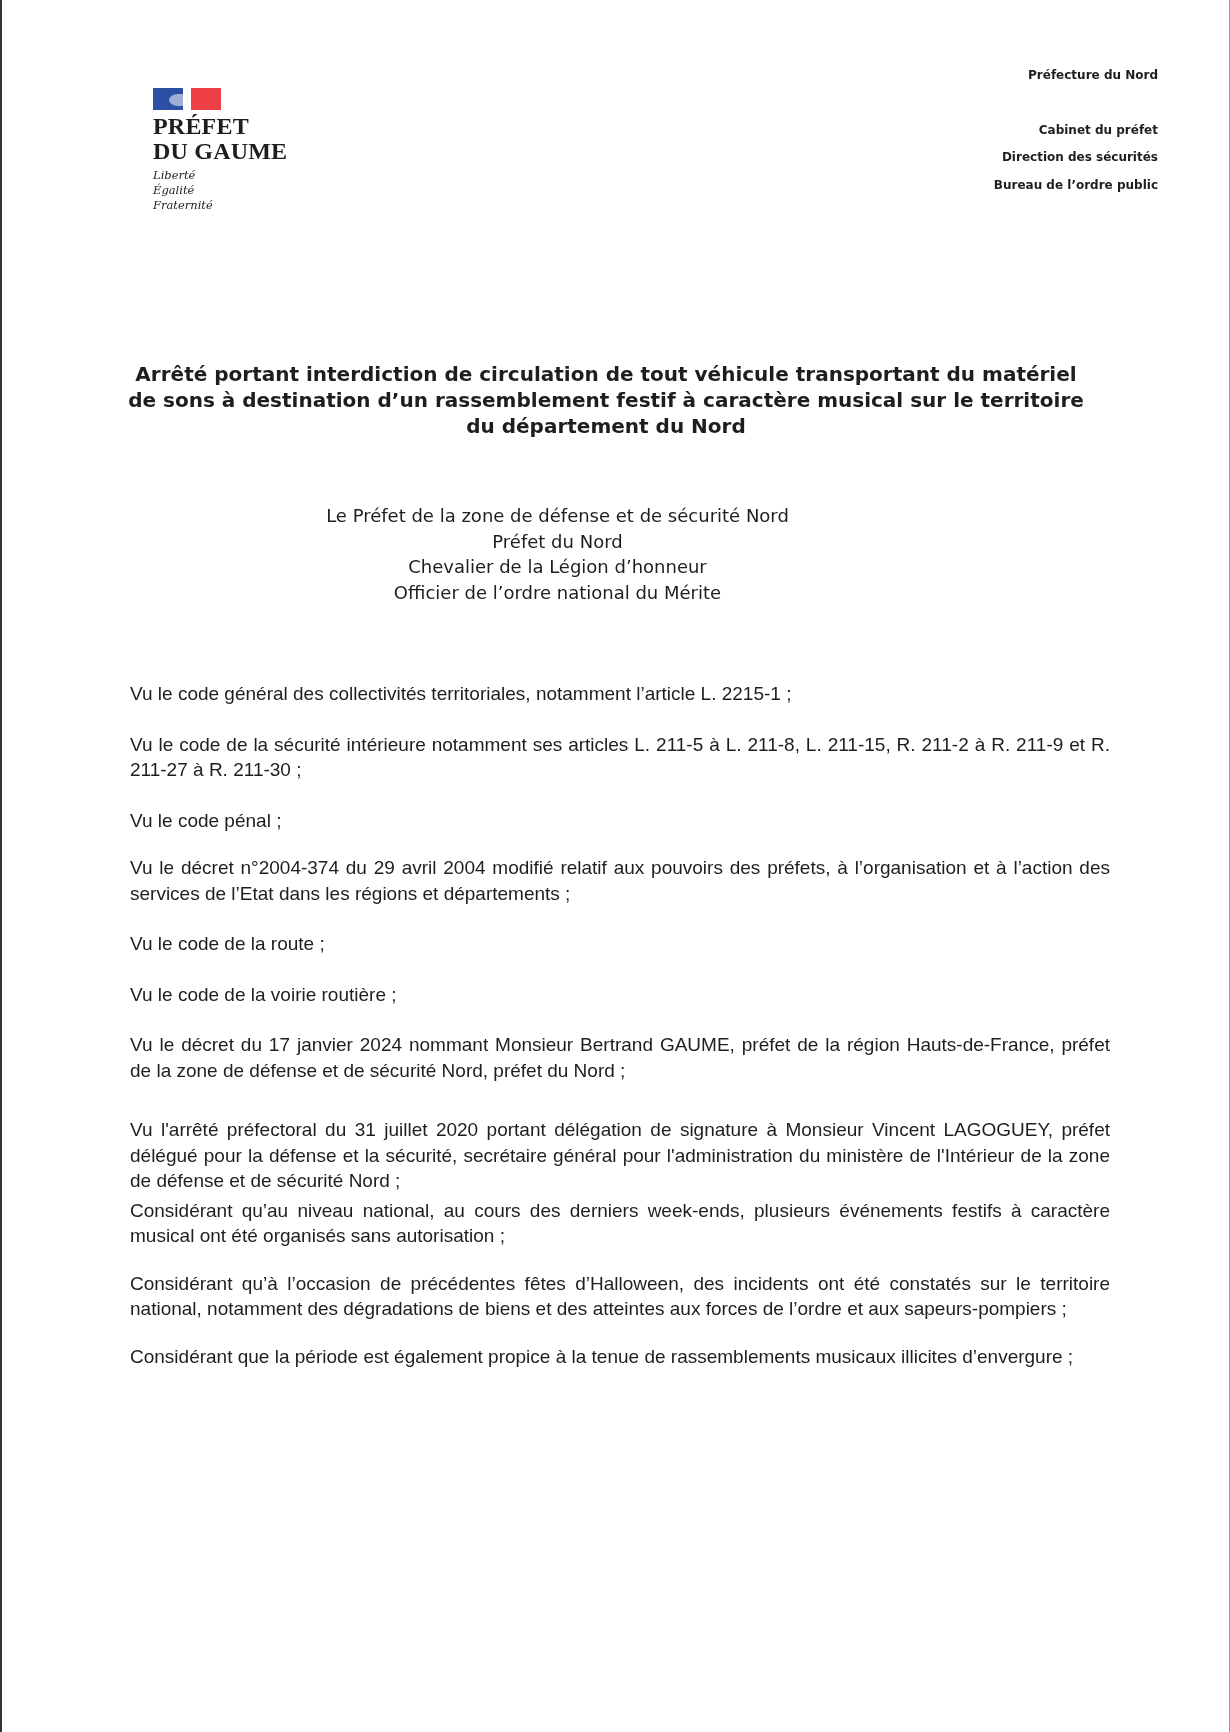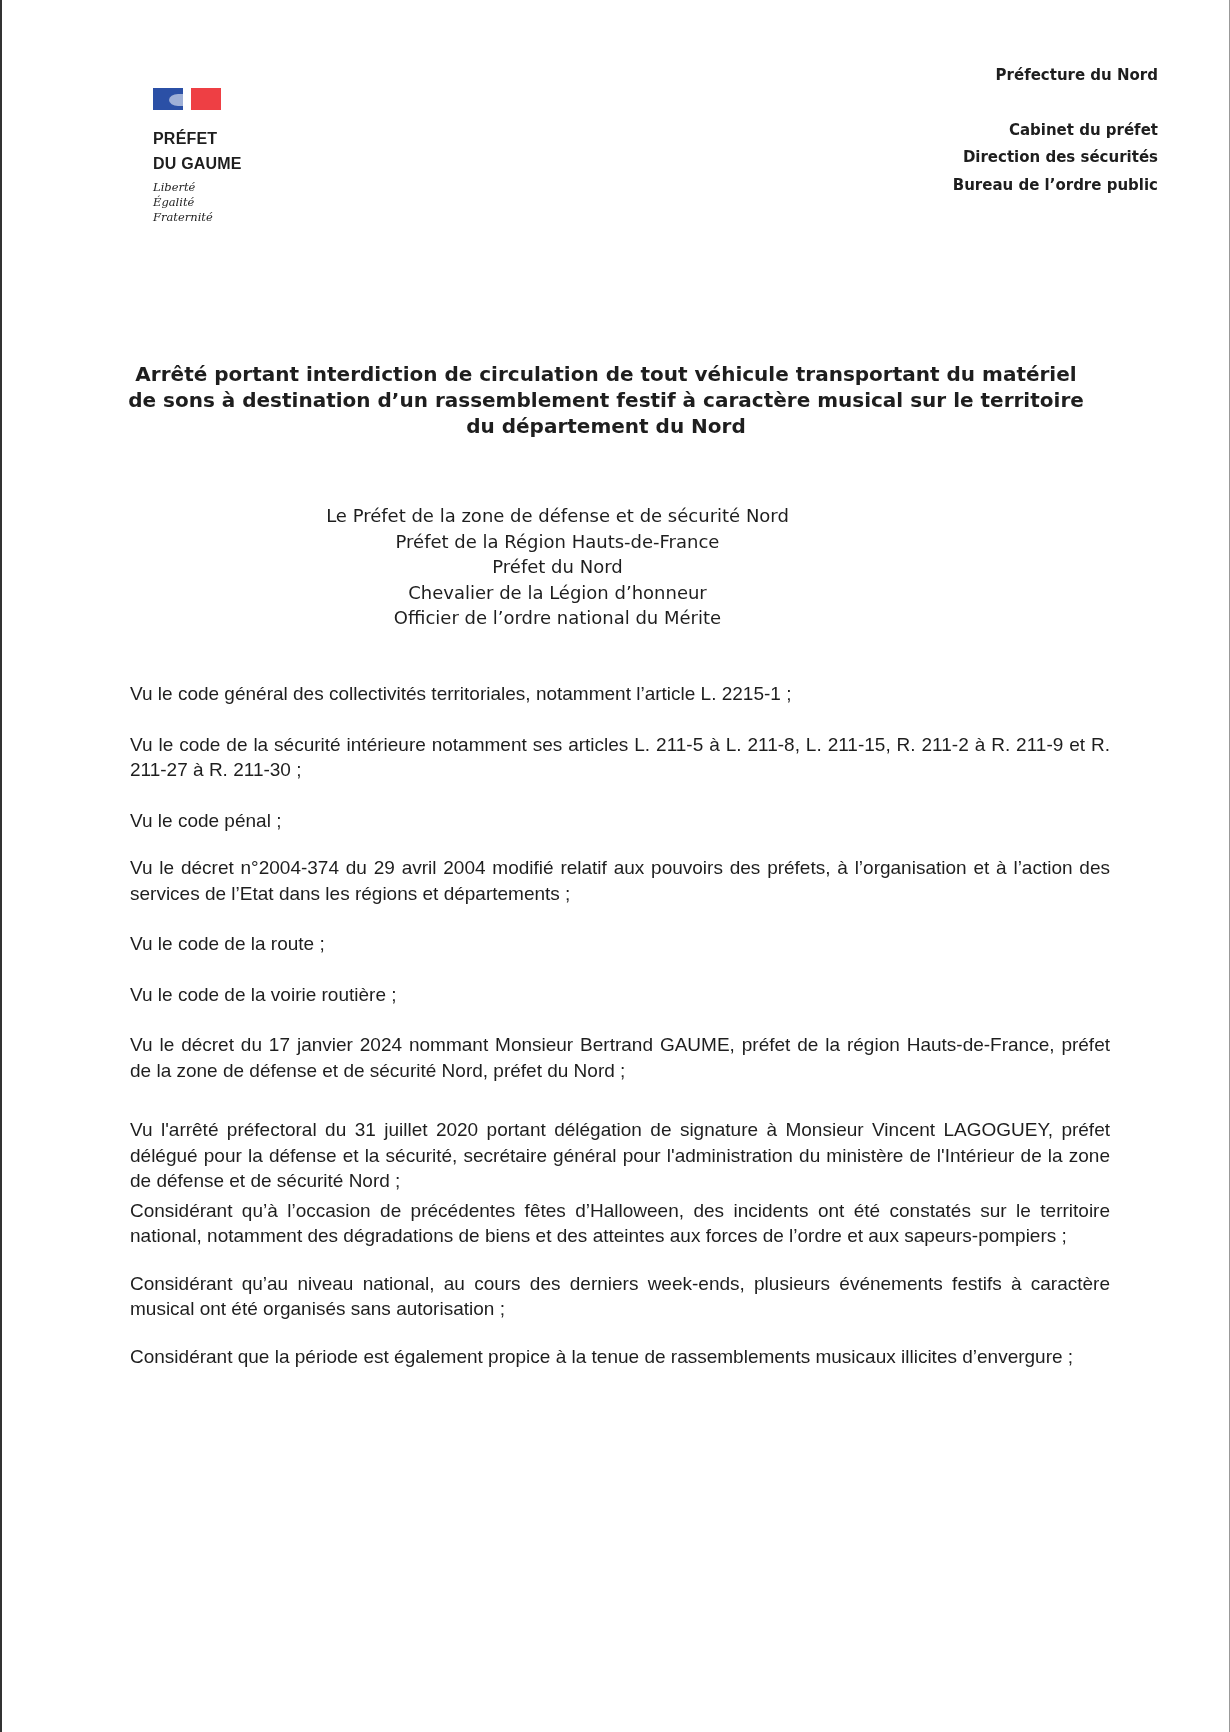--- a/index.html
+++ b/index.html
@@ -10,24 +10,24 @@
   }
   .edge-left { position: absolute; left: 0; top: 0; width: 2px; height: 1732px; background: #333; }
   .edge-right { position: absolute; right: 0; top: 0; width: 1px; height: 1732px; background: #999; }
 
   .logo { position: absolute; left: 153px; top: 88px; }
   .flag { position: relative; width: 68px; height: 22px; }
   .flag .blue { position: absolute; left: 0; top: 0; width: 30px; height: 22px; background: #2b50a6; }
   .flag .white { position: absolute; left: 30px; top: 0; width: 8px; height: 22px; background: #fff; }
   .flag .red { position: absolute; left: 38px; top: 0; width: 30px; height: 22px; background: #ee3f44; }
   .flag .profile { position: absolute; left: 16px; top: 6px; width: 18px; height: 12px; border-radius: 50% 0 0 50%; background: #fff; opacity: 0.55; }
-  .logo-title { margin-top: 16px; font-family: Liberation Sans, sans-serif; font-weight: bold; font-size: 16px; line-height: 25px; color: #1e1e1e; letter-spacing: 0.2px; }
+  .logo-title { margin-top: 4px; font-family: Liberation Serif, serif; font-weight: bold; font-size: 24px; line-height: 25px; color: #1e1e1e; letter-spacing: 0.2px; }
   .motto { margin-top: 4px; font-family: "DejaVu Serif", serif; font-style: italic; font-size: 11.5px; line-height: 15px; color: #222; }
 
-  .services { position: absolute; right: 72px; top: 62px; text-align: right; font-weight: bold; font-size: 15px; line-height: 27.5px; color: #1e1e1e; }
+  .services { position: absolute; right: 72px; top: 62px; text-align: right; font-weight: bold; font-size: 12px; line-height: 27.5px; color: #1e1e1e; }
   .services .gap { height: 27px; }
 
   .title { position: absolute; left: 121px; width: 970px; top: 361px; text-align: center; font-weight: bold; font-size: 20px; line-height: 26px; color: #1e1e1e; }
 
   .authority { position: absolute; left: 0; width: 1115px; top: 503px; text-align: center; font-size: 18px; line-height: 25.5px; color: #1e1e1e; }
 
   .body { position: absolute; left: 130px; width: 980px; top: 681px; font-family: "Liberation Sans", sans-serif; font-size: 19px; line-height: 25.5px; color: #1e1e1e; }
   .para { margin: 0; text-align: justify; }
 </style>
 </head>
@@ -59,31 +59,30 @@
   <div class="gap"></div>
   <div>Cabinet du préfet</div>
   <div>Direction des sécurités</div>
   <div>Bureau de l’ordre public</div>
 </div>
 
 <div class="title">Arrêté portant interdiction de circulation de tout véhicule transportant du matériel de sons à destination d’un rassemblement festif à caractère musical sur le territoire du département du Nord</div>
 
 <div class="authority">
   <div>Le Préfet de la zone de défense et de sécurité Nord</div>
-  <div>Préfet de la Région Hauts-de-France</div>
   <div>Préfet du Nord</div>
   <div>Chevalier de la Légion d’honneur</div>
   <div>Officier de l’ordre national du Mérite</div>
 </div>
 
 <div class="body">
   <p class="para" style="margin-bottom:25px">Vu le code général des collectivités territoriales, notamment l’article L. 2215-1 ;</p>
   <p class="para" style="margin-bottom:25px">Vu le code de la sécurité intérieure notamment ses articles L. 211-5 à L. 211-8, L. 211-15, R. 211-2 à R. 211-9 et R. 211-27 à R. 211-30 ;</p>
   <p class="para" style="margin-bottom:22px">Vu le code pénal ;</p>
   <p class="para" style="margin-bottom:25px">Vu le décret n°2004-374 du 29 avril 2004 modifié relatif aux pouvoirs des préfets, à l’organisation et à l’action des services de l’Etat dans les régions et départements ;</p>
   <p class="para" style="margin-bottom:25px">Vu le code de la route ;</p>
   <p class="para" style="margin-bottom:25px">Vu le code de la voirie routière ;</p>
   <p class="para" style="margin-bottom:34px">Vu le décret du 17 janvier 2024 nommant Monsieur Bertrand GAUME, préfet de la région Hauts-de-France, préfet de la zone de défense et de sécurité Nord, préfet du Nord ;</p>
   <p class="para" style="margin-bottom:4px">Vu l'arrêté préfectoral du 31 juillet 2020 portant délégation de signature à Monsieur Vincent LAGOGUEY, préfet délégué pour la défense et la sécurité, secrétaire général pour l'administration du ministère de l'Intérieur de la zone de défense et de sécurité Nord ;</p>
+  <p class="para" style="margin-bottom:22px">Considérant qu’au niveau national, au cours des derniers week-ends, plusieurs événements festifs à caractère musical ont été organisés sans autorisation ;</p>
   <p class="para" style="margin-bottom:22px">Considérant qu’à l’occasion de précédentes fêtes d’Halloween, des incidents ont été constatés sur le territoire national, notamment des dégradations de biens et des atteintes aux forces de l’ordre et aux sapeurs-pompiers ;</p>
-  <p class="para" style="margin-bottom:22px">Considérant qu’au niveau national, au cours des derniers week-ends, plusieurs événements festifs à caractère musical ont été organisés sans autorisation ;</p>
   <p class="para" style="margin-bottom:0">Considérant que la période est également propice à la tenue de rassemblements musicaux illicites d’envergure ;</p>
 </div>
 
 </body></html>

